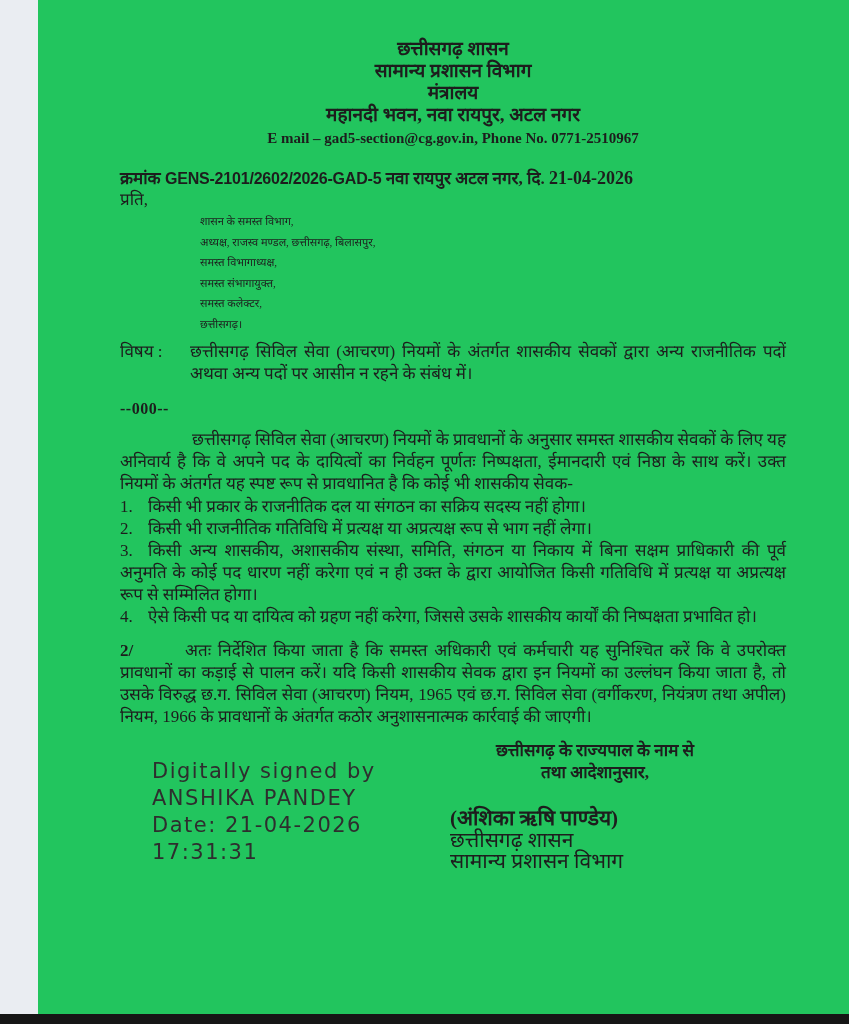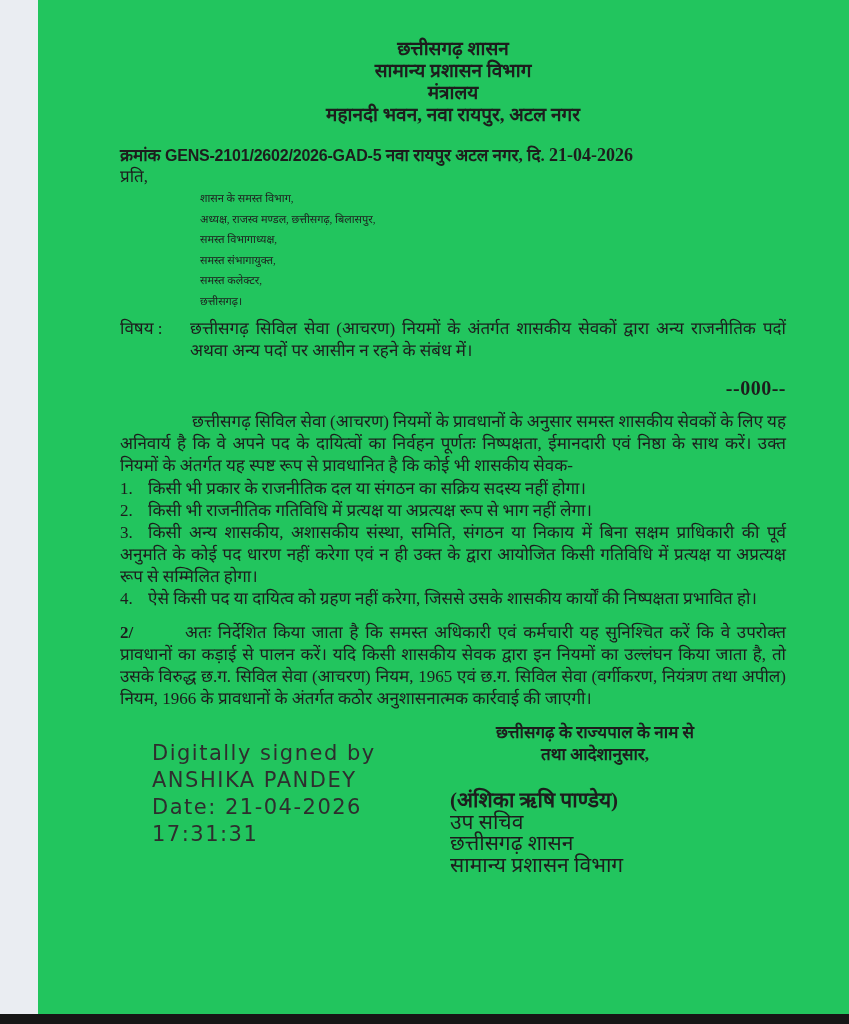--- a/index.html
+++ b/index.html
@@ -45,21 +45,21 @@
   
   .to-label { font-size:17px; line-height:22px; }
   .recipients { margin-left:80px; font-size:11px; line-height:20.5px; }
   .recipient { }
 
   
   .subject-row { display:flex; margin-top:7px;justify-content:center; }
   .subject-label { width:70px; flex:0 0 70px; font-size:17px; line-height:22px; }
   .subject-text { flex:1; font-size:17px; line-height:22px; text-align:justify; }
 
-  .divider { text-align:right; margin-top:15px; font-size:20px; font-weight:bold; letter-spacing:0.5px; }
+  .divider { text-align:left; margin-top:15px; font-size:16px; font-weight:bold; letter-spacing:0.5px; }
 
   
   .para1 { margin-top:11px; font-size:17px; line-height:22px; text-align:justify; text-indent:72px; }
   .points { margin-top:1px; }
   .point { font-size:17px; line-height:22px; text-align:justify; }
   .pt-num { display:inline-block; min-width:28px; }
   .para2 { margin-top:12px; font-size:17px; line-height:22px; text-align:justify; }
   .para2-num { display:inline-block; width:65px; font-weight:bold; text-align:left; text-indent:0; }
 
   
@@ -83,20 +83,21 @@
 <body>
 
 <div class="paper">
   <div class="content">
 
     <div class="hdr">
       <div class="hdr-line">छत्तीसगढ़ शासन</div>
       <div class="hdr-line">सामान्य प्रशासन विभाग</div>
       <div class="hdr-line">मंत्रालय</div>
       <div class="hdr-line">महानदी भवन, नवा रायपुर, अटल नगर</div>
+      <div class="hdr-contact">E mail – gad5-section@cg.gov.in, Phone No. 0771-2510967</div>
     </div>
 
     <div class="ref-line">
       <span class="ref-label">क्रमांक</span>
       <span class="ref-number">GENS-2101/2602/2026-GAD-5</span>
       <span class="ref-place">नवा रायपुर अटल नगर, दि.</span>
       <span class="ref-date">21-04-2026</span>
     </div>
 
     <div class="to-label">प्रति,</div>
@@ -135,21 +136,20 @@
         <div>तथा आदेशानुसार,</div>
       </div>
       <div class="sig-digital">
         <div>Digitally signed by</div>
         <div>ANSHIKA PANDEY</div>
         <div>Date: 21-04-2026</div>
         <div>17:31:31</div>
       </div>
       <div class="sig-signer">
         <div class="sig-name">(अंशिका ऋषि पाण्डेय)</div>
-        <div>उप सचिव</div>
         <div>छत्तीसगढ़ शासन</div>
         <div>सामान्य प्रशासन विभाग</div>
       </div>
     </div>
 
   </div>
 </div>
 
 <div class="bottom-bar"></div>
 

